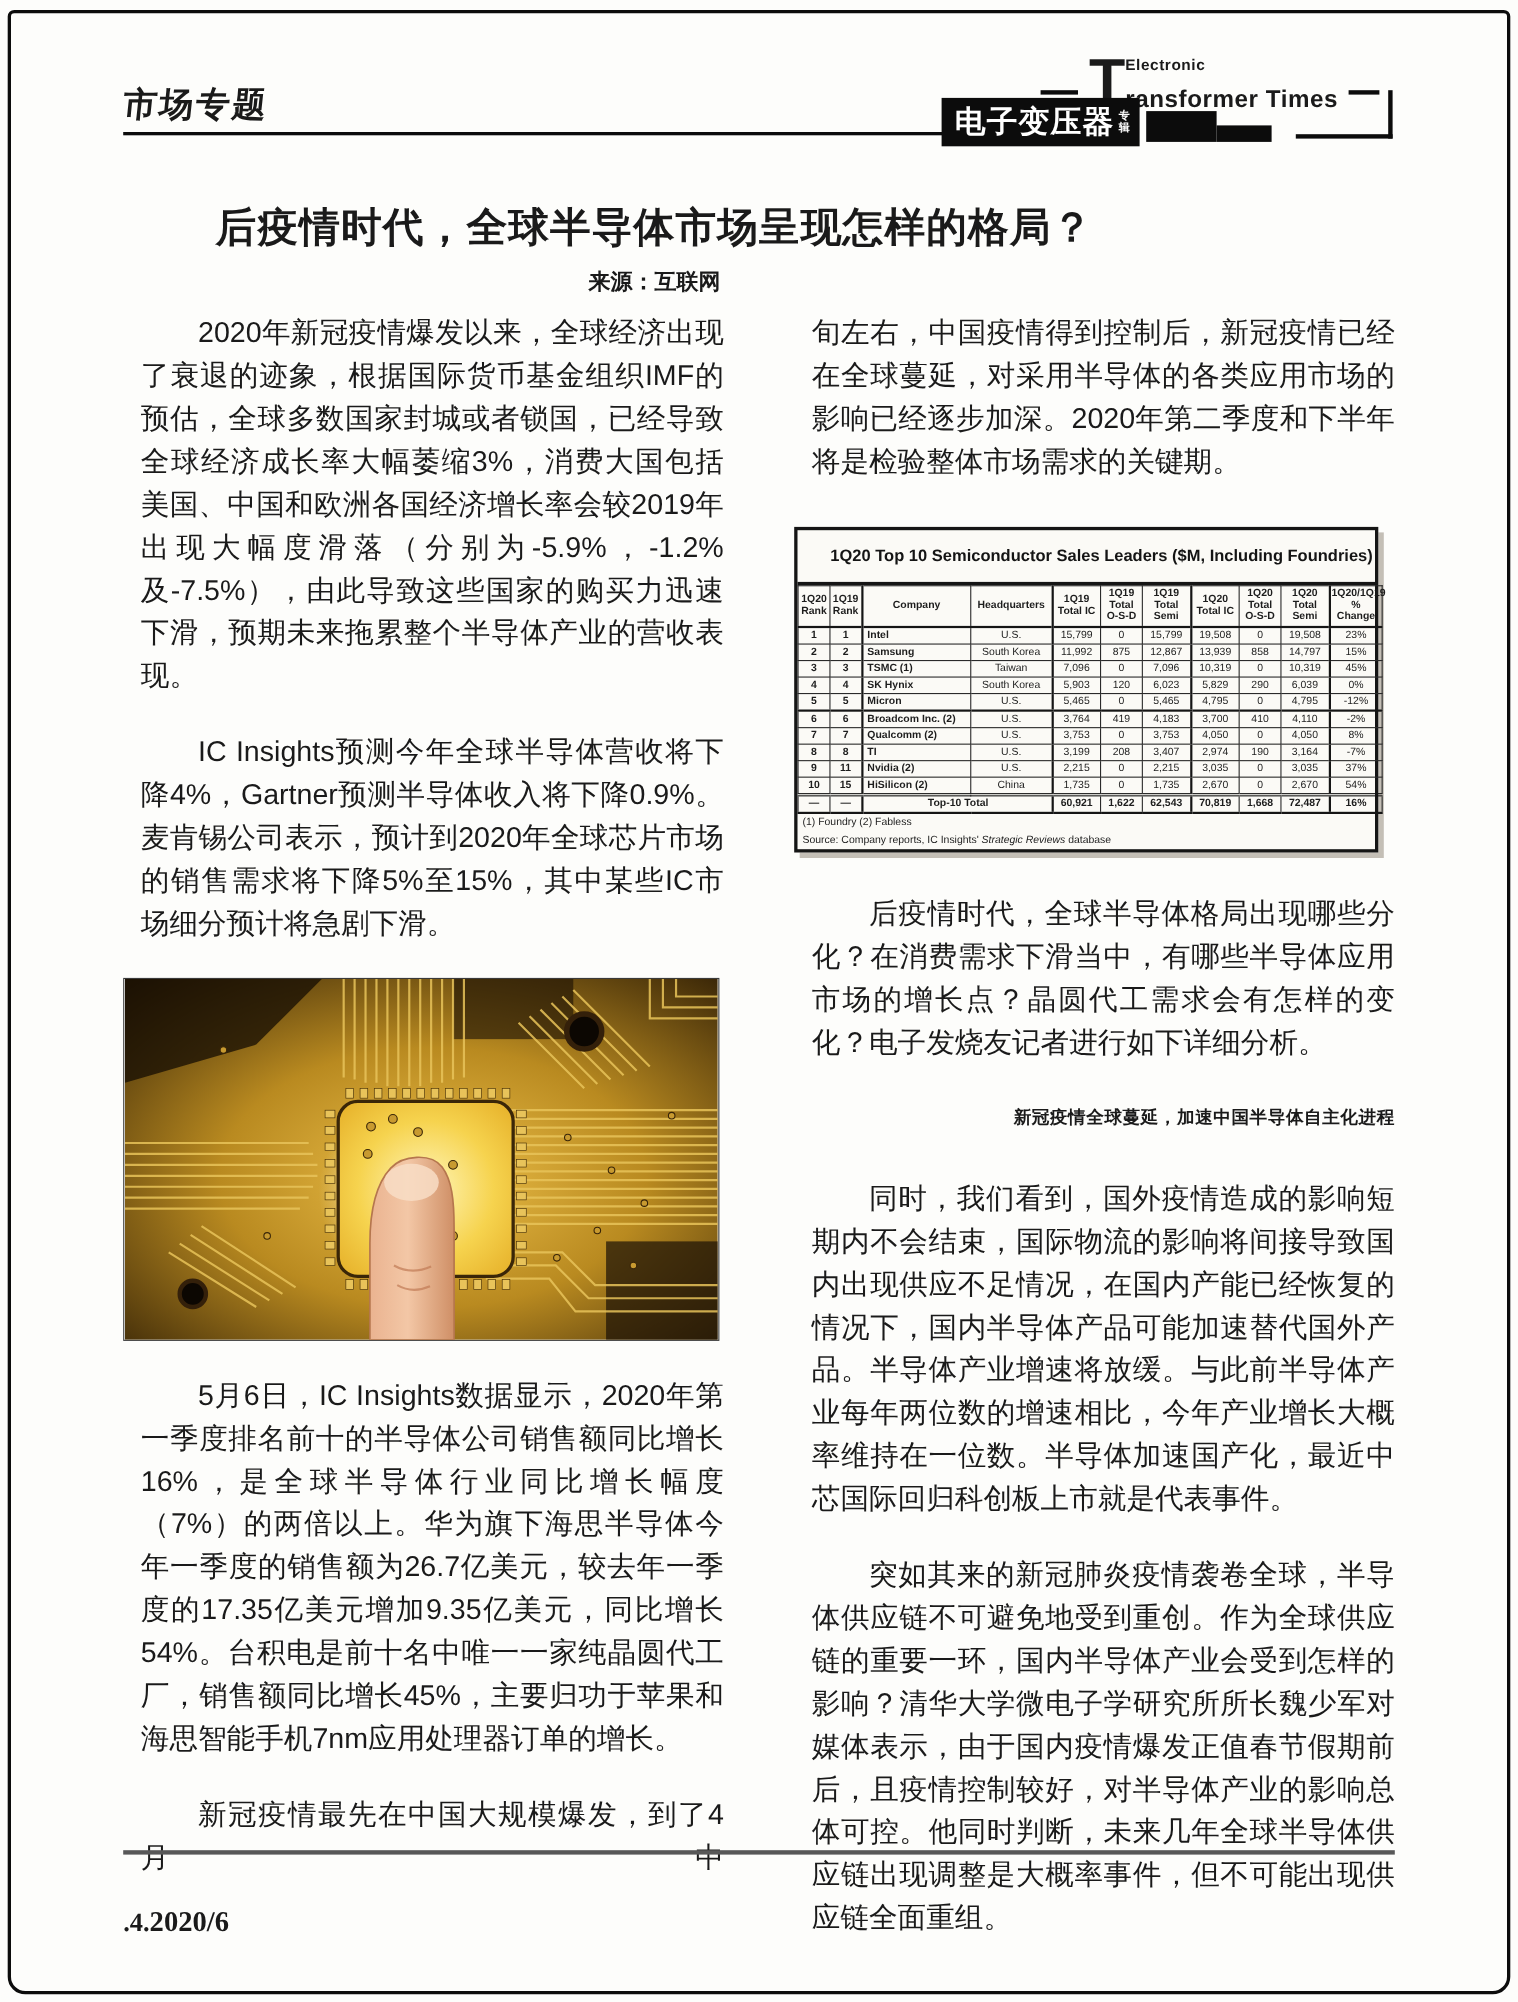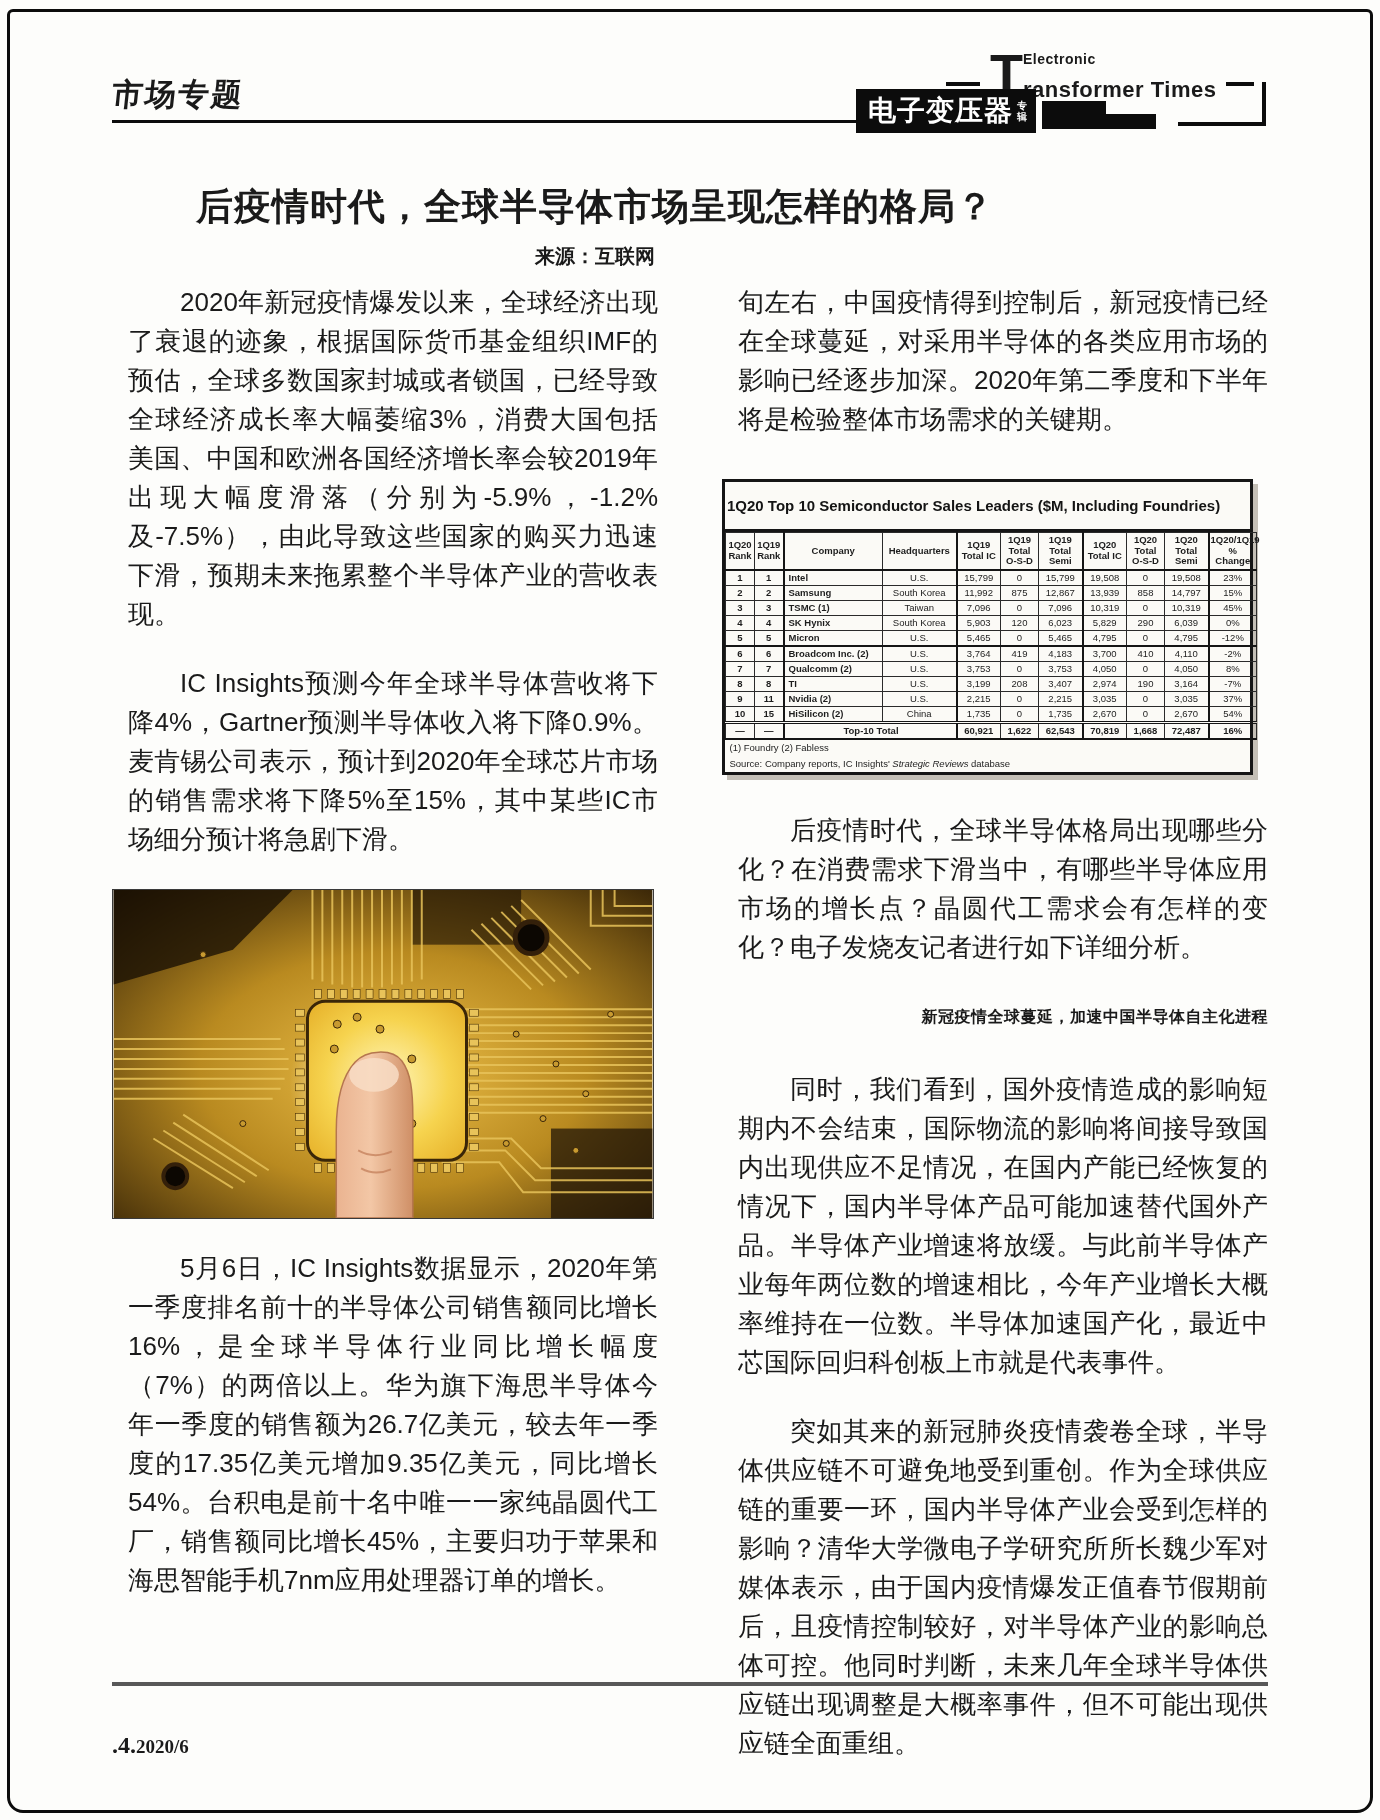--- a/index.html
+++ b/index.html
@@ -74,21 +74,21 @@
     border:1px solid #3a3a3a;box-sizing:border-box;display:block;
   }
   
   .sales-box{
     width:531px;margin:40px 0 36px 0;
     border:3px solid #151515;background:#fbfaf6;
     box-shadow:5px 5px 0 #c4bfb6;
     box-sizing:border-box;
   }
   .sales-title{
-    font-size:15px;font-weight:700;text-align:left;
+    font-size:15px;font-weight:700;text-align:right;
     padding:4px 2px;border-bottom:3px solid #151515;color:#141414;
   }
   table.sales{
     border-collapse:collapse;table-layout:fixed;width:100%;
     font-size:9.5px;color:#1d1d1d;
   }
   table.sales th{
     white-space:pre-line;font-weight:700;text-align:center;vertical-align:middle;
     border:1px solid #2a2a2a;padding:2px 1px;line-height:10.5px;
   }
@@ -103,21 +103,21 @@
   table.sales tr.total-row td{
     border-top:3px double #151515;font-weight:700;border-bottom:2.5px solid #151515;
   }
   table.sales tr.foot-row td{
     border:none;text-align:left;font-size:9.5px;padding:2px 4px;line-height:12px;
   }
   
   .footer-rule{position:absolute;left:112px;top:1682px;width:1156px;height:4px;background:#585858;}
   .footer-text{position:absolute;left:112px;top:1732px;font-family:"Liberation Serif",serif;font-weight:700;}
   .footer-page{font-size:24px;}
-  .footer-issue{font-size:19px;}
+  .footer-issue{font-size:26px;}
 </style>
 </head>
 <body>
 
 <div class="page">
   <div class="page-frame"></div>
 
   <div class="section-label">市场专题</div>
   <div class="rule-left"></div>
 
@@ -253,20 +253,21 @@
           <circle cx="500, " cy="0" r="0"></circle>
       </g>
       <circle cx="420" cy="48" r="16" fill="#0c0702" stroke="#34200a" stroke-width="5"></circle>
       <circle cx="62" cy="288" r="12" fill="#0c0702" stroke="#34200a" stroke-width="4"></circle>
       <path d="M224,330 L224,242 C224,206 231,186 243,173 C254,161 280,159 290,172 C299,184 301,202 301,228 L301,330 Z" fill="url(#fingergrad)" stroke="#b5764e" stroke-width="1.5"></path>
       <ellipse cx="262" cy="186" rx="25" ry="17" fill="#f8ddc6" opacity="0.85"></ellipse>
       <path d="M246,262 q16,9 34,1 M249,280 q14,8 30,1" stroke="#c07a55" stroke-width="2" fill="none" opacity="0.7"></path>
     </svg>
 
     <p class="indent">5月6日，IC Insights数据显示，2020年第一季度排名前十的半导体公司销售额同比增长16%，是全球半导体行业同比增长幅度（7%）的两倍以上。华为旗下海思半导体今年一季度的销售额为26.7亿美元，较去年一季度的17.35亿美元增加9.35亿美元，同比增长54%。台积电是前十名中唯一一家纯晶圆代工厂，销售额同比增长45%，主要归功于苹果和海思智能手机7nm应用处理器订单的增长。</p>
+    <p class="indent fullline">新冠疫情最先在中国大规模爆发，到了4月中</p>
   </div>
 
   <div class="col col-right">
     <p>旬左右，中国疫情得到控制后，新冠疫情已经在全球蔓延，对采用半导体的各类应用市场的影响已经逐步加深。2020年第二季度和下半年将是检验整体市场需求的关键期。</p>
 
     <div class="sales-box">
       <div class="sales-title">1Q20 Top 10 Semiconductor Sales Leaders ($M, Including Foundries)</div>
       <table class="sales">
         <colgroup>
           <col style="width:29px">

